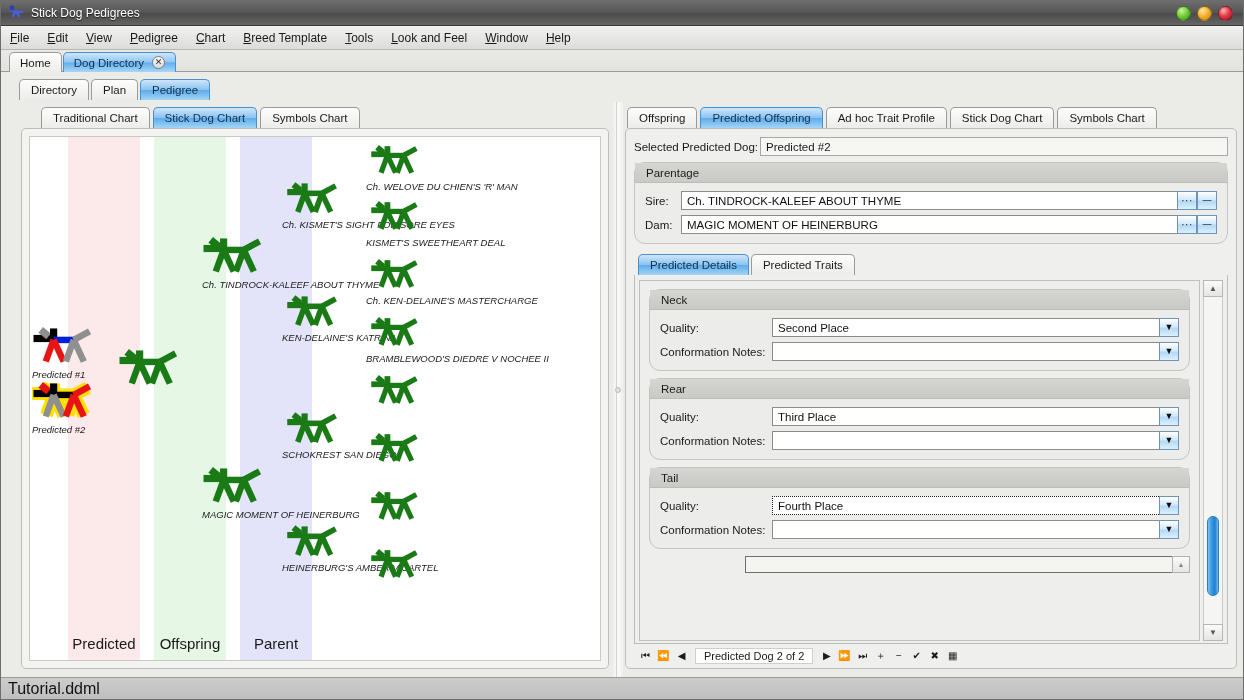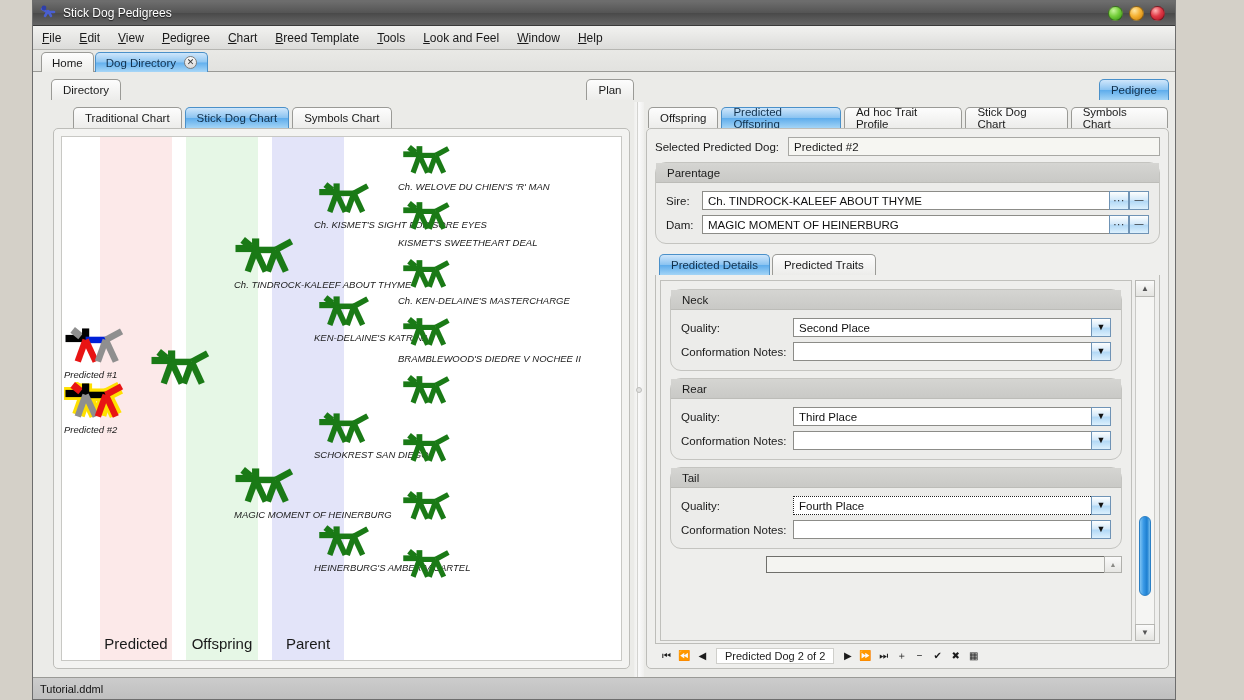--- a/index.html
+++ b/index.html
@@ -5,24 +5,24 @@
   * { box-sizing: border-box; }
   html, body {
     margin: 0; padding: 0;
     width: 1244px; height: 700px;
     overflow: hidden;
     font-family: "Liberation Sans", sans-serif;
     background: #d4d0c8;
   }
   #app {
     position: relative;
-    width: 1144px; height: 700px;
+    width: 1244px; height: 700px;
     background: linear-gradient(to bottom, #e8e8e4 0%, #dedede 100%);
     border: 1px solid #6d6d6d;
-    display: flex; flex-direction: column; margin-left: 32px;
+    display: flex; flex-direction: column;
   }
 
   
   .titlebar {
     height: 25px;
     background: linear-gradient(to bottom, #6e6e6e 0%, #555555 48%, #4a4a4a 52%, #666666 100%);
     display: flex; align-items: center;
     padding: 0 6px;
     border-bottom: 1px solid #3a3a3a;
     flex: 0 0 25px;
@@ -79,21 +79,20 @@
     border-radius: 50%; border: 1px solid #7d7d7d;
     background: linear-gradient(to bottom, #fbfbfb, #d9d9d9);
     font-size: 9px; color: #333; line-height: 1;
   }
 
   
   .inner-tabs {
     flex: 0 0 28px; display: flex; align-items: flex-end;
     padding: 4px 4px 0 18px;
     background: #ebebe8;
-    justify-content: space-between;
   }
   .sm-tab {
     height: 21px; display: flex; align-items: center;
     padding: 0 11px; font-size: 11.5px;
     border: 1px solid #9a9a96; border-bottom: none;
     border-radius: 5px 5px 0 0;
     background: linear-gradient(to bottom, #fdfdfd 0%, #ececea 100%);
     color: #1a1a1a; margin-right: 2px;
   }
   .sm-tab.active {
@@ -153,21 +152,21 @@
 
   
   .right-tabs { display: flex; align-items: flex-end; height: 26px; flex: 0 0 26px; padding-left: 4px; }
   .right-tabs .sm-tab { margin-right: 3px; }
   .right-panel {
     flex: 1 1 auto; margin: 0 2px 8px 2px;
     border: 1px solid #bdbdb9; border-radius: 5px;
     background: #efefed; padding: 8px 8px 4px 8px;
     display: flex; flex-direction: column; min-height: 0;
   }
-  .row-sel { display: flex; align-items: center; gap: 9px; margin-bottom: 6px; }
+  .row-sel { display: flex; align-items: center; gap: 2px; margin-bottom: 6px; }
   .lbl { font-size: 11.5px; color: #1a1a1a; white-space: nowrap; }
   .ro-field {
     flex: 1 1 auto; height: 19px; background: #f6f6f2;
     border: 1px solid #a8a8a4; font-size: 11.5px;
     display: flex; align-items: center; padding: 0 5px; color: #1a1a1a;
   }
 
   .group {
     border: 1px solid #c4c4c0; border-radius: 11px;
     background: #ececea; margin-bottom: 7px;
@@ -253,21 +252,21 @@
     padding: 1px 8px; font-size: 11px; margin: 0 3px;
     white-space: nowrap;
   }
 
   
   .statusbar {
     flex: 0 0 22px; height: 22px;
     background: linear-gradient(to bottom, #cccccc 0%, #bfbfbf 100%);
     border-top: 1px solid #9a9a96;
     display: flex; align-items: center; padding-left: 7px;
-    font-size: 11px; color: #121212;
+    font-size: 16px; color: #121212;
   }
 </style>
 </head>
 <body>
 
 <div id="app">
 
   <div class="titlebar">
     <span class="app-icon">
       <svg viewBox="0 0 18 18" width="18" height="18">

